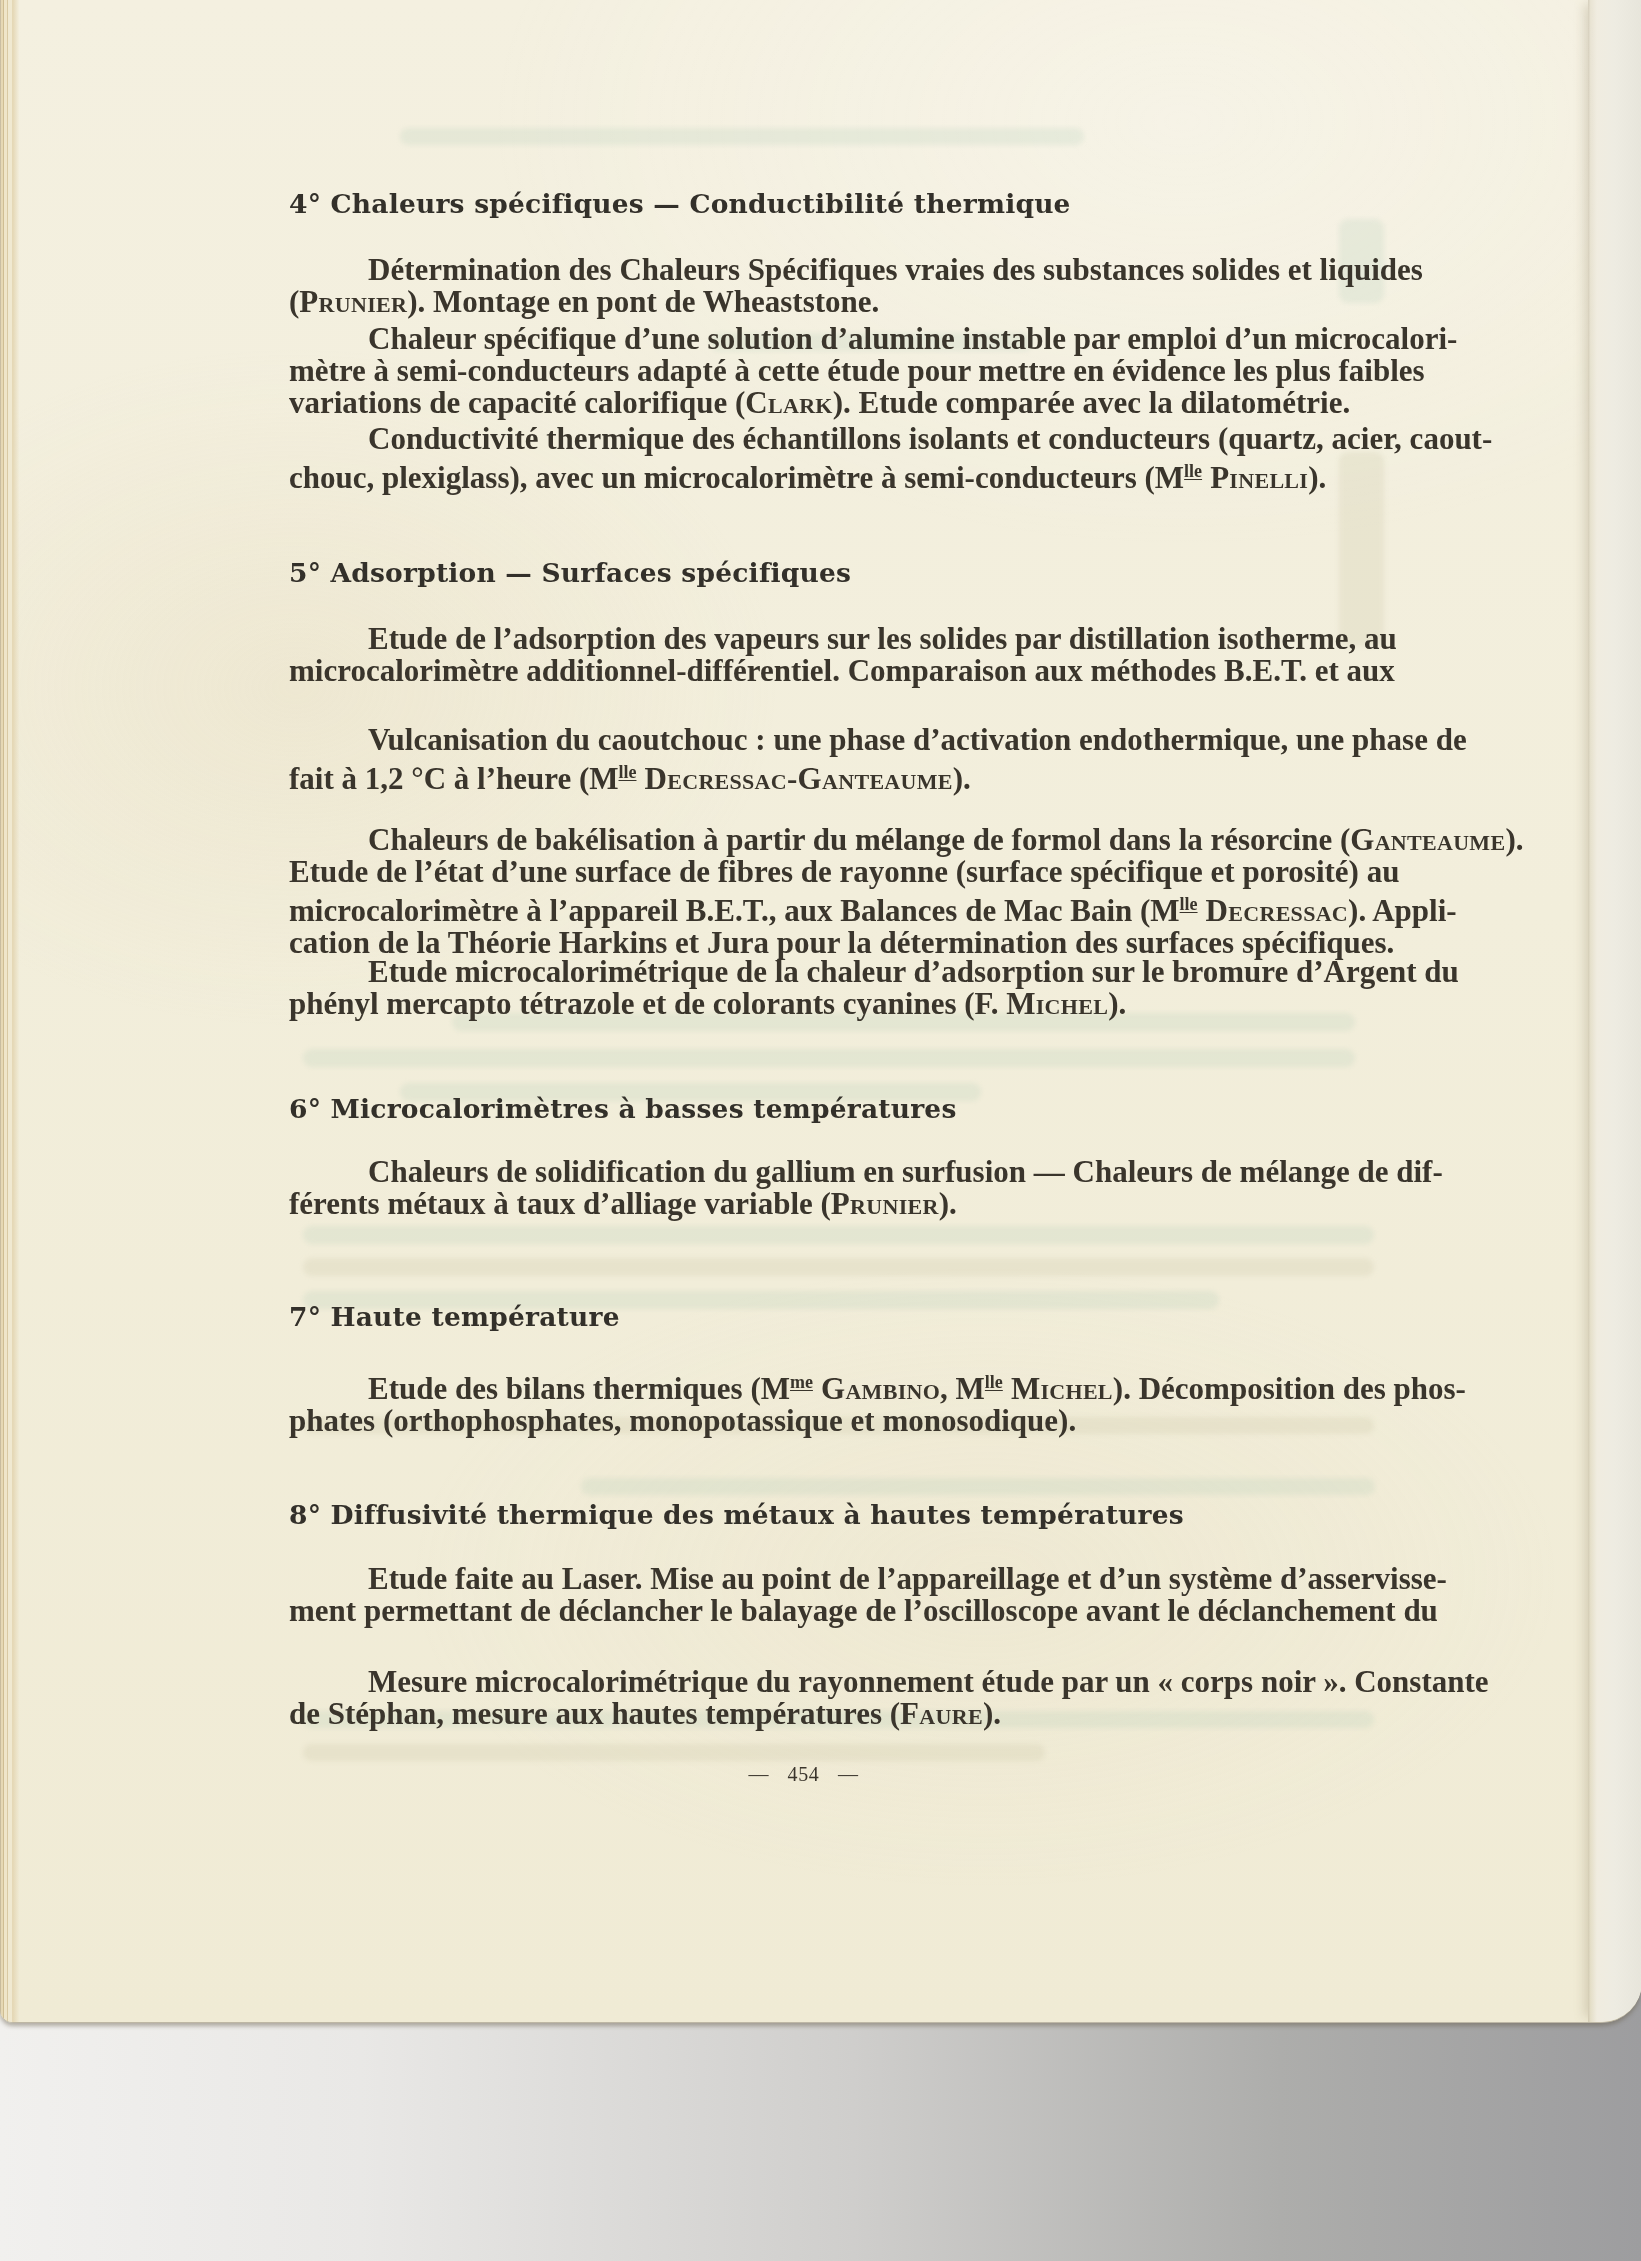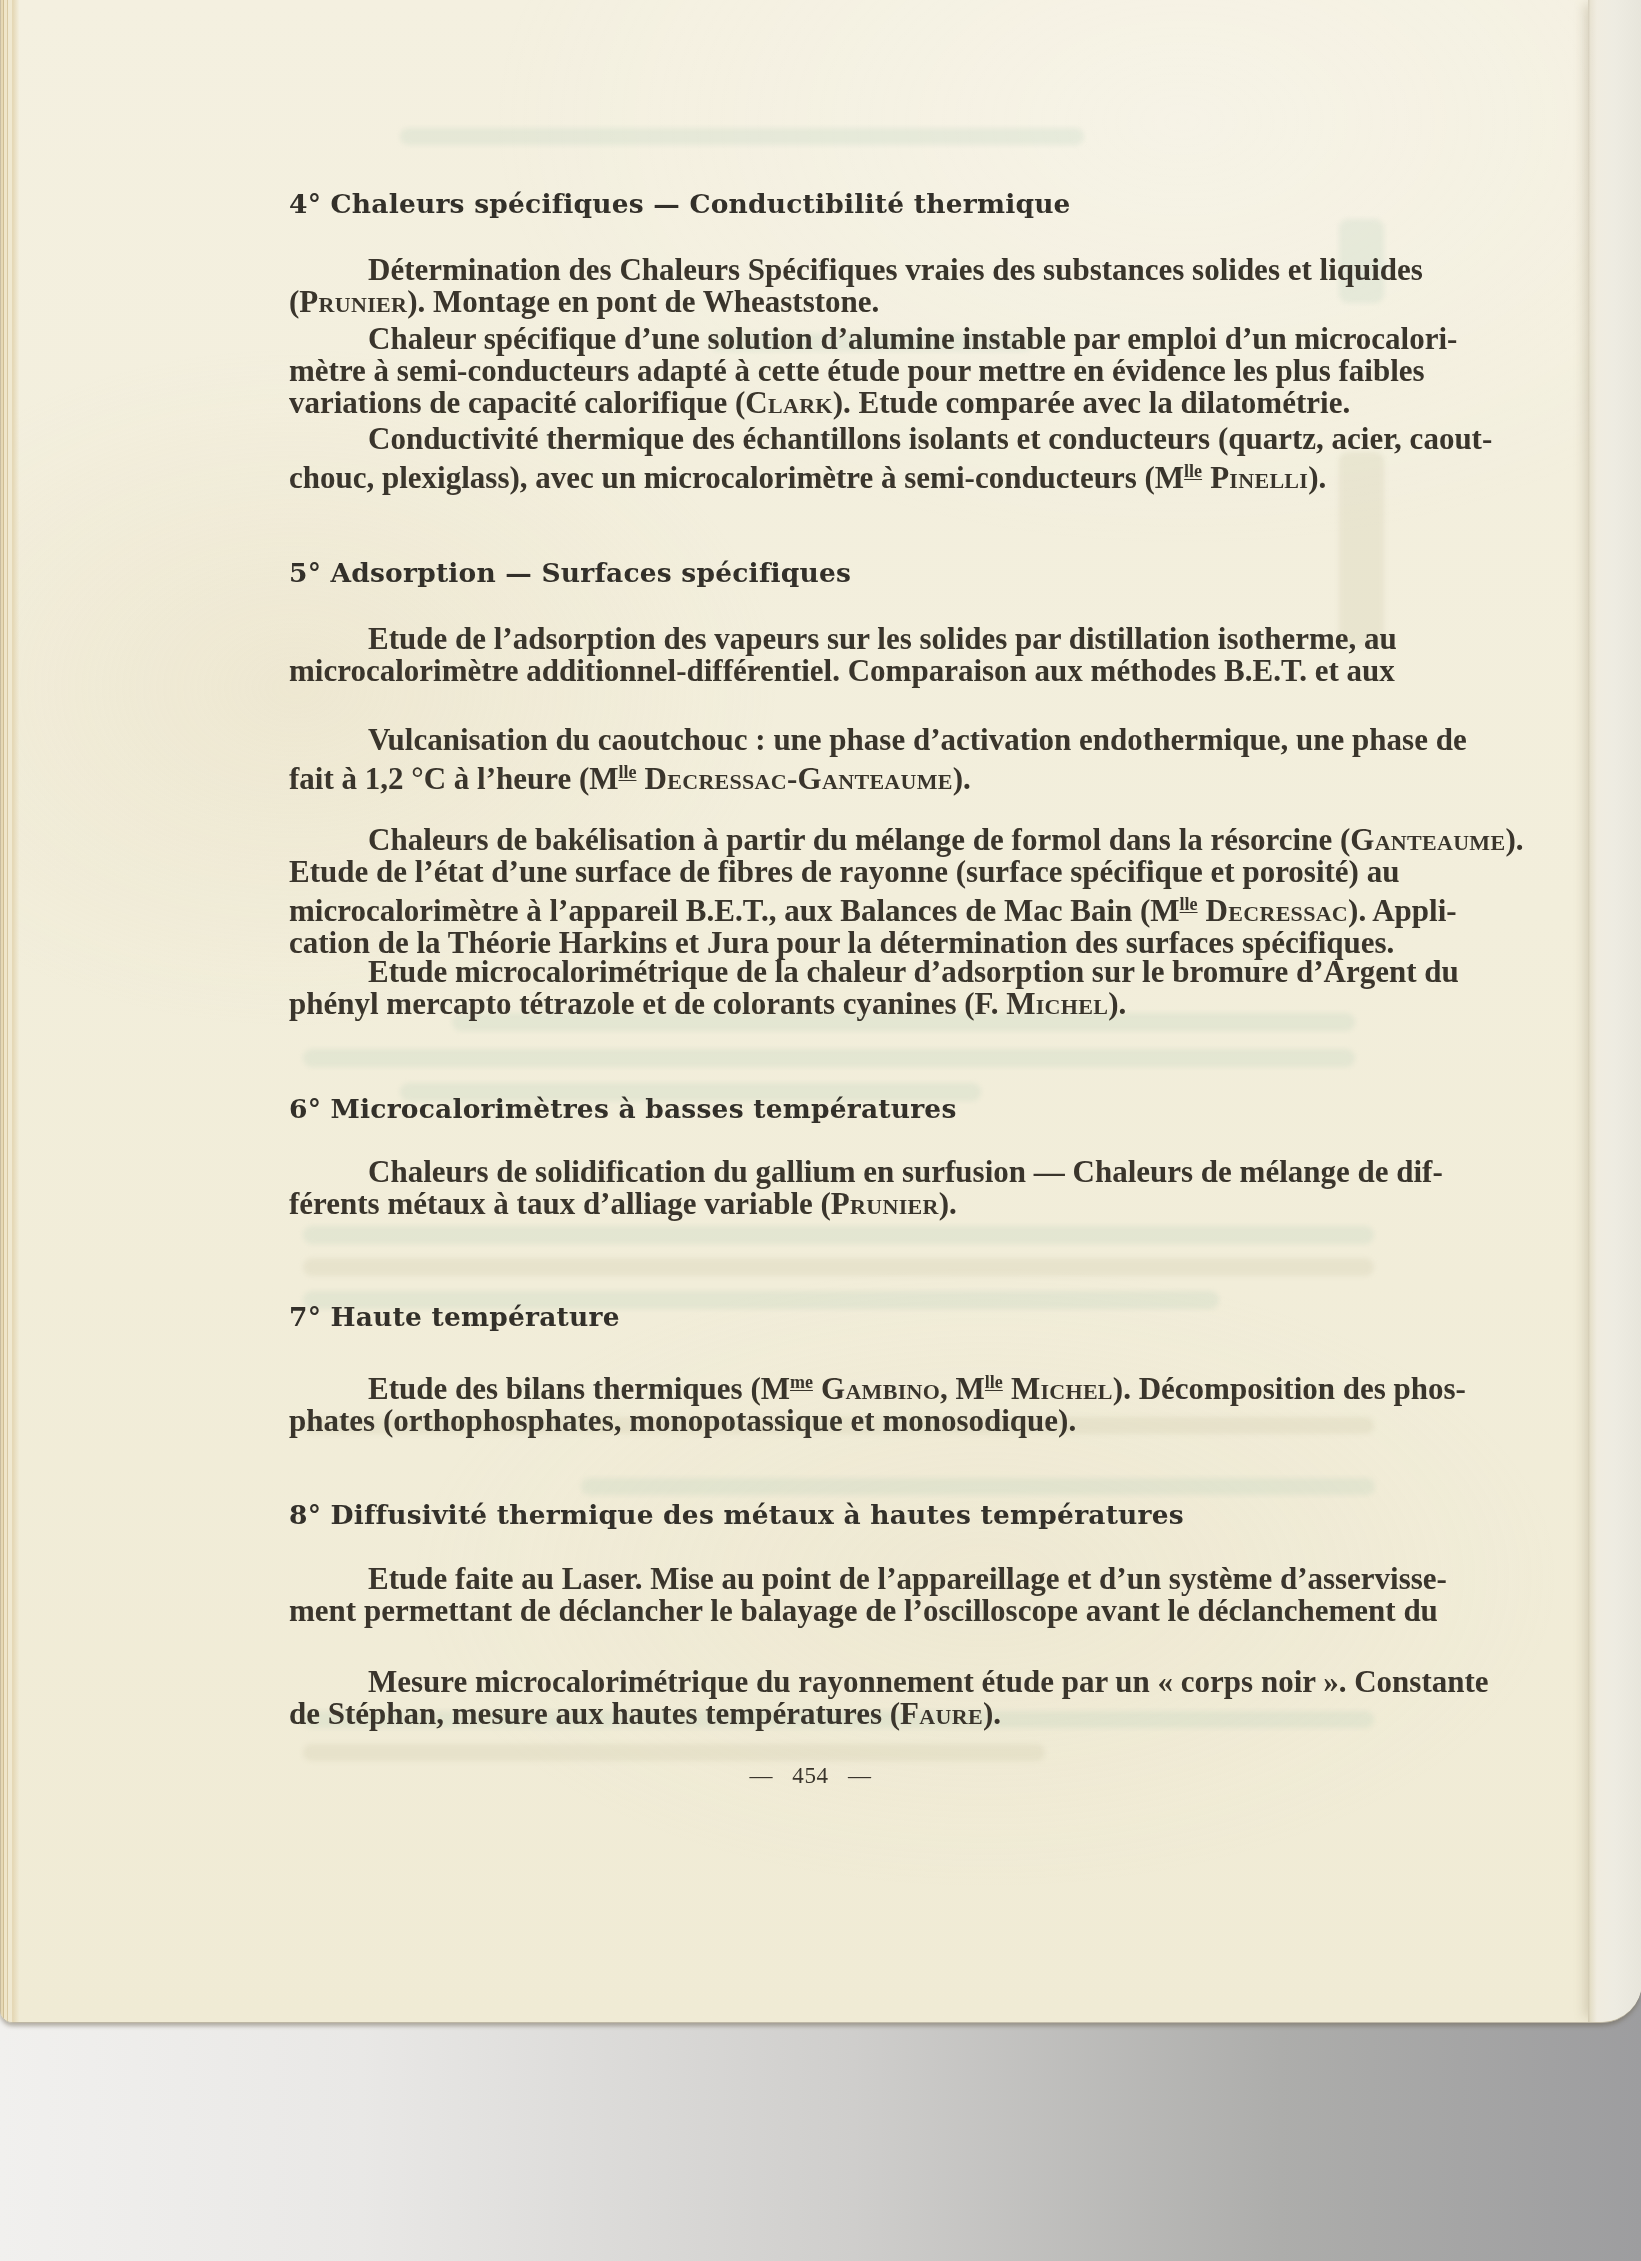--- a/index.html
+++ b/index.html
@@ -65,22 +65,22 @@
     text-align:justify; text-align-last:justify; white-space:nowrap;font-weight:bold;
   }
   .line.first { text-indent:79px; }
   .line.last  { text-align-last:left; }
   .sc  { font-variant:small-caps; letter-spacing:0.3px; }
   .sup {
     font-size:.58em; vertical-align:super;
     text-decoration:underline; text-decoration-thickness:1.3px; text-underline-offset:1.9px;
   }
   .page-number {
-    position:absolute; left:279px; width:1063px; top:1763px; text-align:center;
-    font-size:23px; color:#3a352c; letter-spacing:0.6px; word-spacing:13px;
+    position:absolute; left:272px; width:1063px; top:1763px; text-align:center;
+    font-size:20px; color:#3a352c; letter-spacing:0.6px; word-spacing:13px;
   }
 </style>
 </head>
 <body>
 
 <div class="backdrop"></div>
 
 <div class="page">
   <div class="edge-stack"></div>
   <div class="fore-edge"></div>

